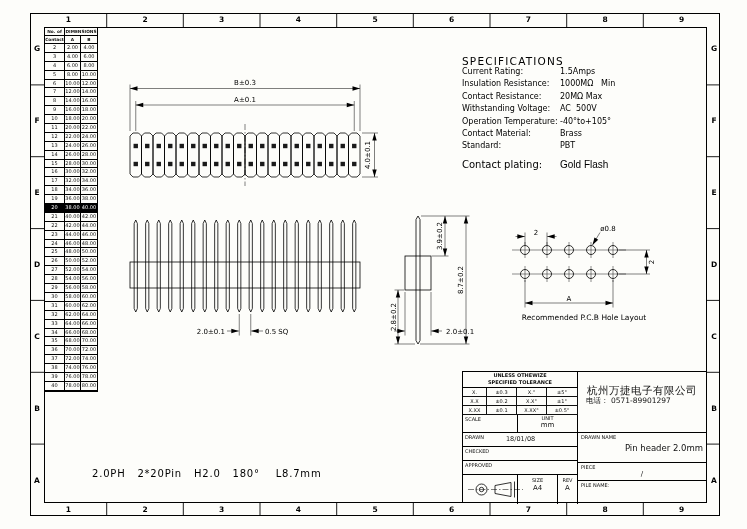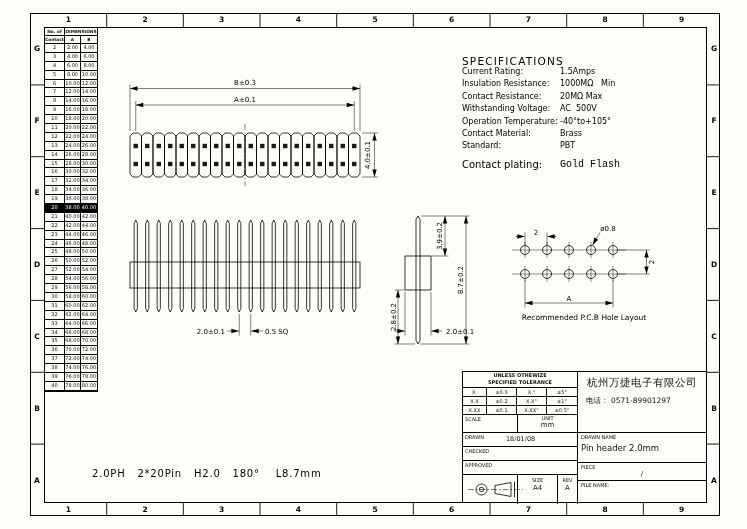--- a/index.html
+++ b/index.html
@@ -27,21 +27,21 @@
   .dt-row .c2{flex:1}
   .dt-row.hl{background:#000;color:#fff}
 
   
   #specs{position:absolute;left:462px;top:55px;width:252px}
   #spec-title{font-size:10.5px;letter-spacing:1.2px;color:#000}
   #spec-items{}
   .spec-row{display:flex;height:12.4px;font-size:8px;white-space:pre;color:#000}
   .spec-label{flex:0 0 98px}
   .spec-row:last-child{height:auto;margin-top:5px;font-size:10px}
-  .spec-row:last-child .spec-val{font-family:Liberation Mono, monospace}
+  .spec-row:last-child .spec-val{font-family:Liberation Sans, sans-serif}
 
   
   #title-block{position:absolute;left:462px;top:371px;width:245px;height:132px;border:1px solid #000;background:#fdfdfa}
   .tb{position:absolute;border-color:#000 !important}
   .tb-lab{font-size:5px;line-height:6px;display:block}
   #tb-tolhead{left:0;top:0;width:115px;height:16px;border-right:1px solid;border-bottom:1px solid;text-align:center;font-size:5px;line-height:7px;font-weight:bold}
   .tb-tolrow{position:absolute;left:0;width:115px;height:9px;display:flex;border-right:1px solid;border-bottom:1px solid;font-size:5px;line-height:8px;text-align:center}
   .tb-tolrow .t0{flex:0 0 24px;border-right:1px solid}
   .tb-tolrow .t1{flex:0 0 30px;border-right:1px solid}
   .tb-tolrow .t2{flex:0 0 30px;border-right:1px solid}
@@ -50,25 +50,25 @@
   #tb-unit{left:55px;top:43px;width:60px;height:18px;border-right:1px solid;border-bottom:1px solid;text-align:center}
   #tb-unit .uv{font-size:7px;line-height:9px}
   #tb-drawn{left:0;top:61px;width:115px;height:14px;border-right:1px solid;border-bottom:1px solid;padding:1px 2px;display:flex}
   #tb-drawn .dv{font-size:6.5px;line-height:10px;margin-left:22px}
   #tb-checked{left:0;top:75px;width:115px;height:14px;border-right:1px solid;border-bottom:1px solid;padding:1px 2px}
   #tb-approved{left:0;top:89px;width:115px;height:14px;border-right:1px solid;border-bottom:1px solid;padding:1px 2px}
   #tb-symbol{left:0;top:103px;width:55px;height:29px;border-right:1px solid}
   #tb-size{left:55px;top:103px;width:40px;height:29px;border-right:1px solid;text-align:center;padding-top:2px}
   #tb-size .sv,#tb-rev .rv{font-size:7px;line-height:10px}
   #tb-rev{left:95px;top:103px;width:20px;height:29px;border-right:1px solid;text-align:center;padding-top:2px}
-  #tb-company{left:115px;top:0;width:128px;height:20px;text-align:center;font-size:10.5px;line-height:20px;letter-spacing:0.5px}
+  #tb-company{left:115px;top:8px;width:128px;height:20px;text-align:center;font-size:10.5px;line-height:20px;letter-spacing:0.5px}
   #tb-contact{left:115px;top:20px;width:128px;height:41px;border-bottom:1px solid;padding:2px 0 0 8px}
   #tb-contact div{font-size:7.5px;line-height:14px;white-space:pre}
   #tb-namecell{left:115px;top:61px;width:128px;height:30px;border-bottom:1px solid;padding:1px 3px}
-  #tb-namecell .pn{text-align:left;font-size:8.5px;line-height:16px}
+  #tb-namecell .pn{text-align:right;font-size:8.5px;line-height:16px}
   #tb-piece{left:115px;top:91px;width:128px;height:18px;border-bottom:1px solid;padding:1px 3px}
   #tb-piece .pv{text-align:center;font-size:7px;line-height:8px}
   #tb-file{left:115px;top:109px;width:128px;height:23px;padding:1px 3px}
 
   #footer-note{position:absolute;left:92px;top:468px;font-size:10px;letter-spacing:0.8px;white-space:pre;color:#000}
 
   
   #draw{position:absolute;left:0;top:0;width:747px;height:529px;pointer-events:none}
   .ln{fill:none;stroke:#000;stroke-width:0.8}
   .sq{fill:#1a1a1a;stroke:none}

